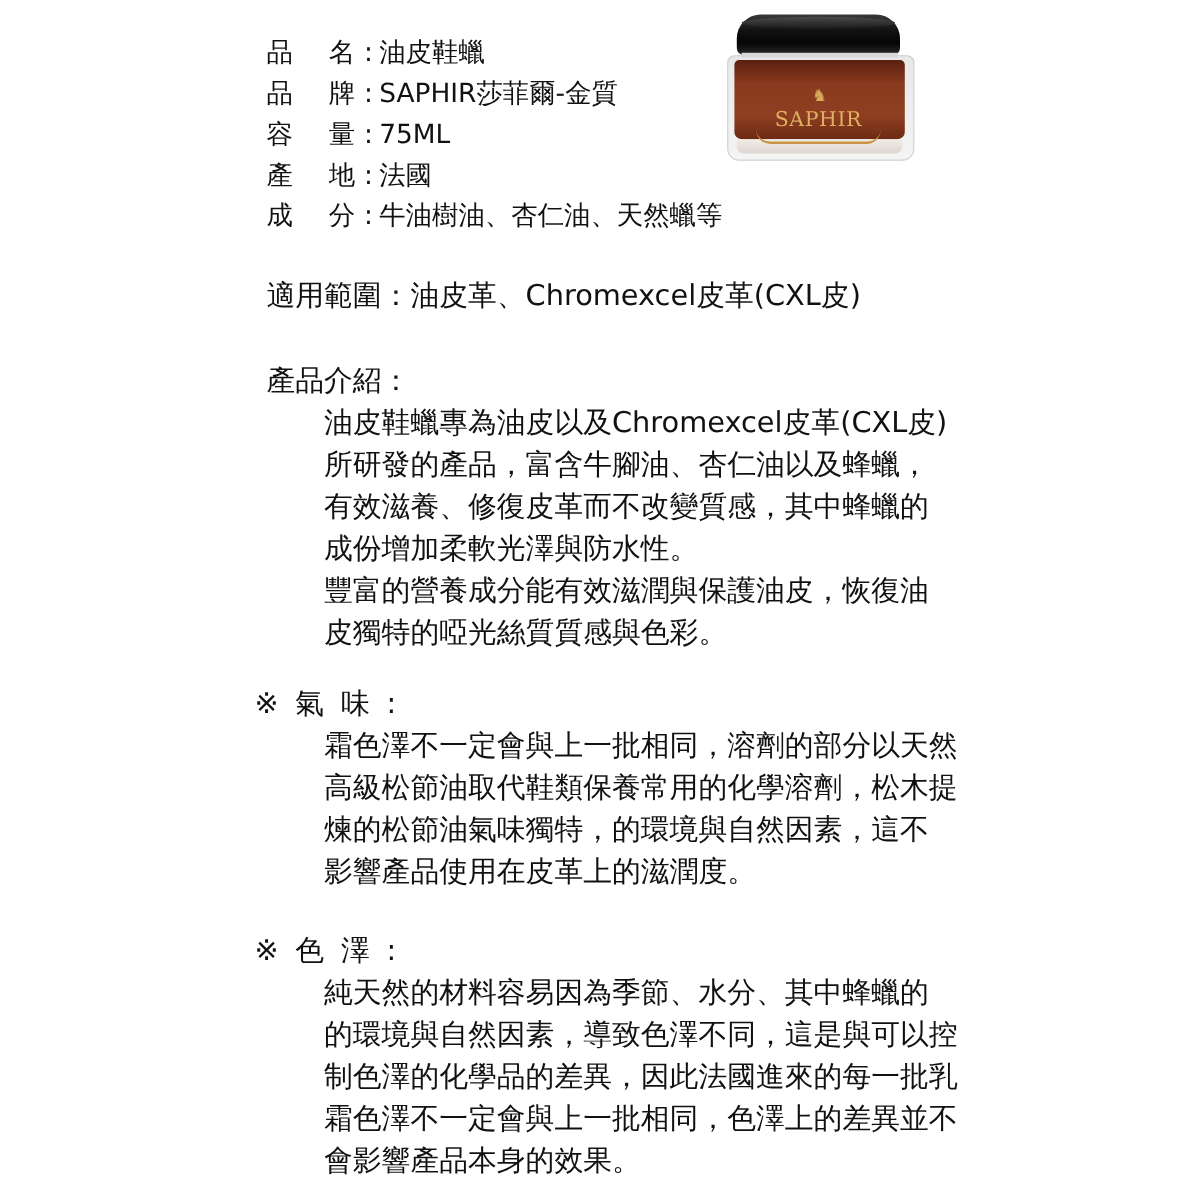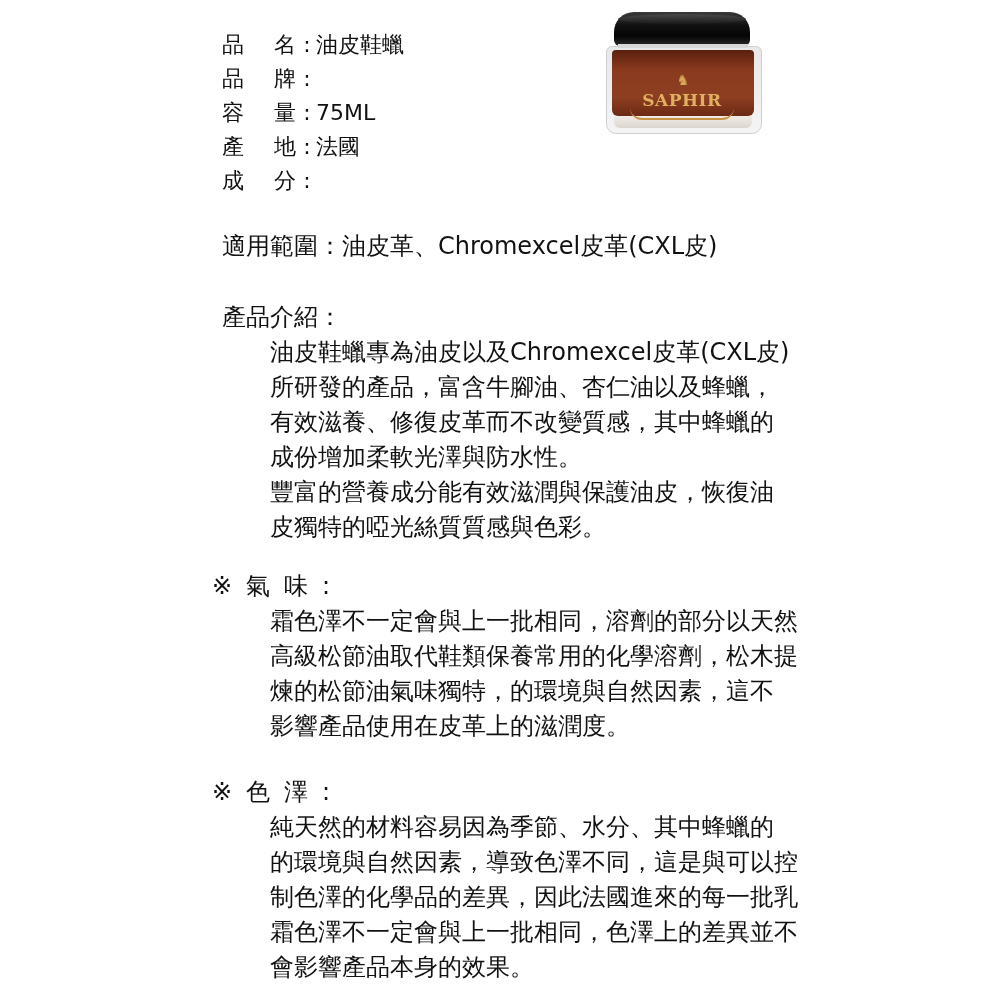--- a/index.html
+++ b/index.html
@@ -50,21 +50,21 @@
     background: linear-gradient(180deg, #5a1f0e 0%, #8a3a1e 30%, #8e3f22 70%, #6c2a14 100%);
   }
   .cream-base {
     position: absolute; left: 10px; top: 104px; width: 138px; height: 12px;
     background: linear-gradient(180deg,#f1ece6,#dcd6cf);
     border-radius: 0 0 6px 6px;
   }
   .logo {
     position: absolute; left: 28px; top: 78px; width: 100px; text-align: center;
     font-family: "DejaVu Serif", "Liberation Serif", serif;
-    font-size: 17px; font-weight: bold; color: #e0b060; letter-spacing: 0.5px;
+    font-size: 17px; font-weight: normal; color: #e0b060; letter-spacing: 0.5px;
   }
   .crest {
     position: absolute; left: 66px; top: 60px; width: 26px; text-align: center;
     font-size: 14px; color: #d9a95a;
   }
   .swoosh {
     position: absolute; left: 26px; top: 96px; width: 104px; height: 10px;
     border-bottom: 2px solid #c99446; border-radius: 0 0 60px 60px;
   }
 </style>
@@ -74,37 +74,39 @@
 <div class="spec-row" style="top:31px">
   <span class="spec-k1">品</span>
   <span class="spec-k2">名</span>
   <span class="spec-colon">:</span>
   <span>油皮鞋蠟</span>
 </div>
 <div class="spec-row" style="top:65px">
   <span class="spec-k1">品</span>
   <span class="spec-k2">牌</span>
   <span class="spec-colon">:</span>
+  <span>SAPHIR莎菲爾-金質</span>
 </div>
 <div class="spec-row" style="top:99px">
   <span class="spec-k1">容</span>
   <span class="spec-k2">量</span>
   <span class="spec-colon">:</span>
   <span>75ML</span>
 </div>
 <div class="spec-row" style="top:133px">
   <span class="spec-k1">產</span>
   <span class="spec-k2">地</span>
   <span class="spec-colon">:</span>
   <span>法國</span>
 </div>
 <div class="spec-row" style="top:167px">
   <span class="spec-k1">成</span>
   <span class="spec-k2">分</span>
   <span class="spec-colon">:</span>
+  <span>牛油樹油、杏仁油、天然蠟等</span>
 </div>
 
 <div class="jar" title="SAPHIR shoe cream jar">
   <div class="glass"></div>
   <div class="cream"></div>
   <div class="cream-base"></div>
   <div class="lid"></div>
   <div class="lid-top"></div>
   <div class="lid-ring"></div>
   <div class="crest">♞</div>

